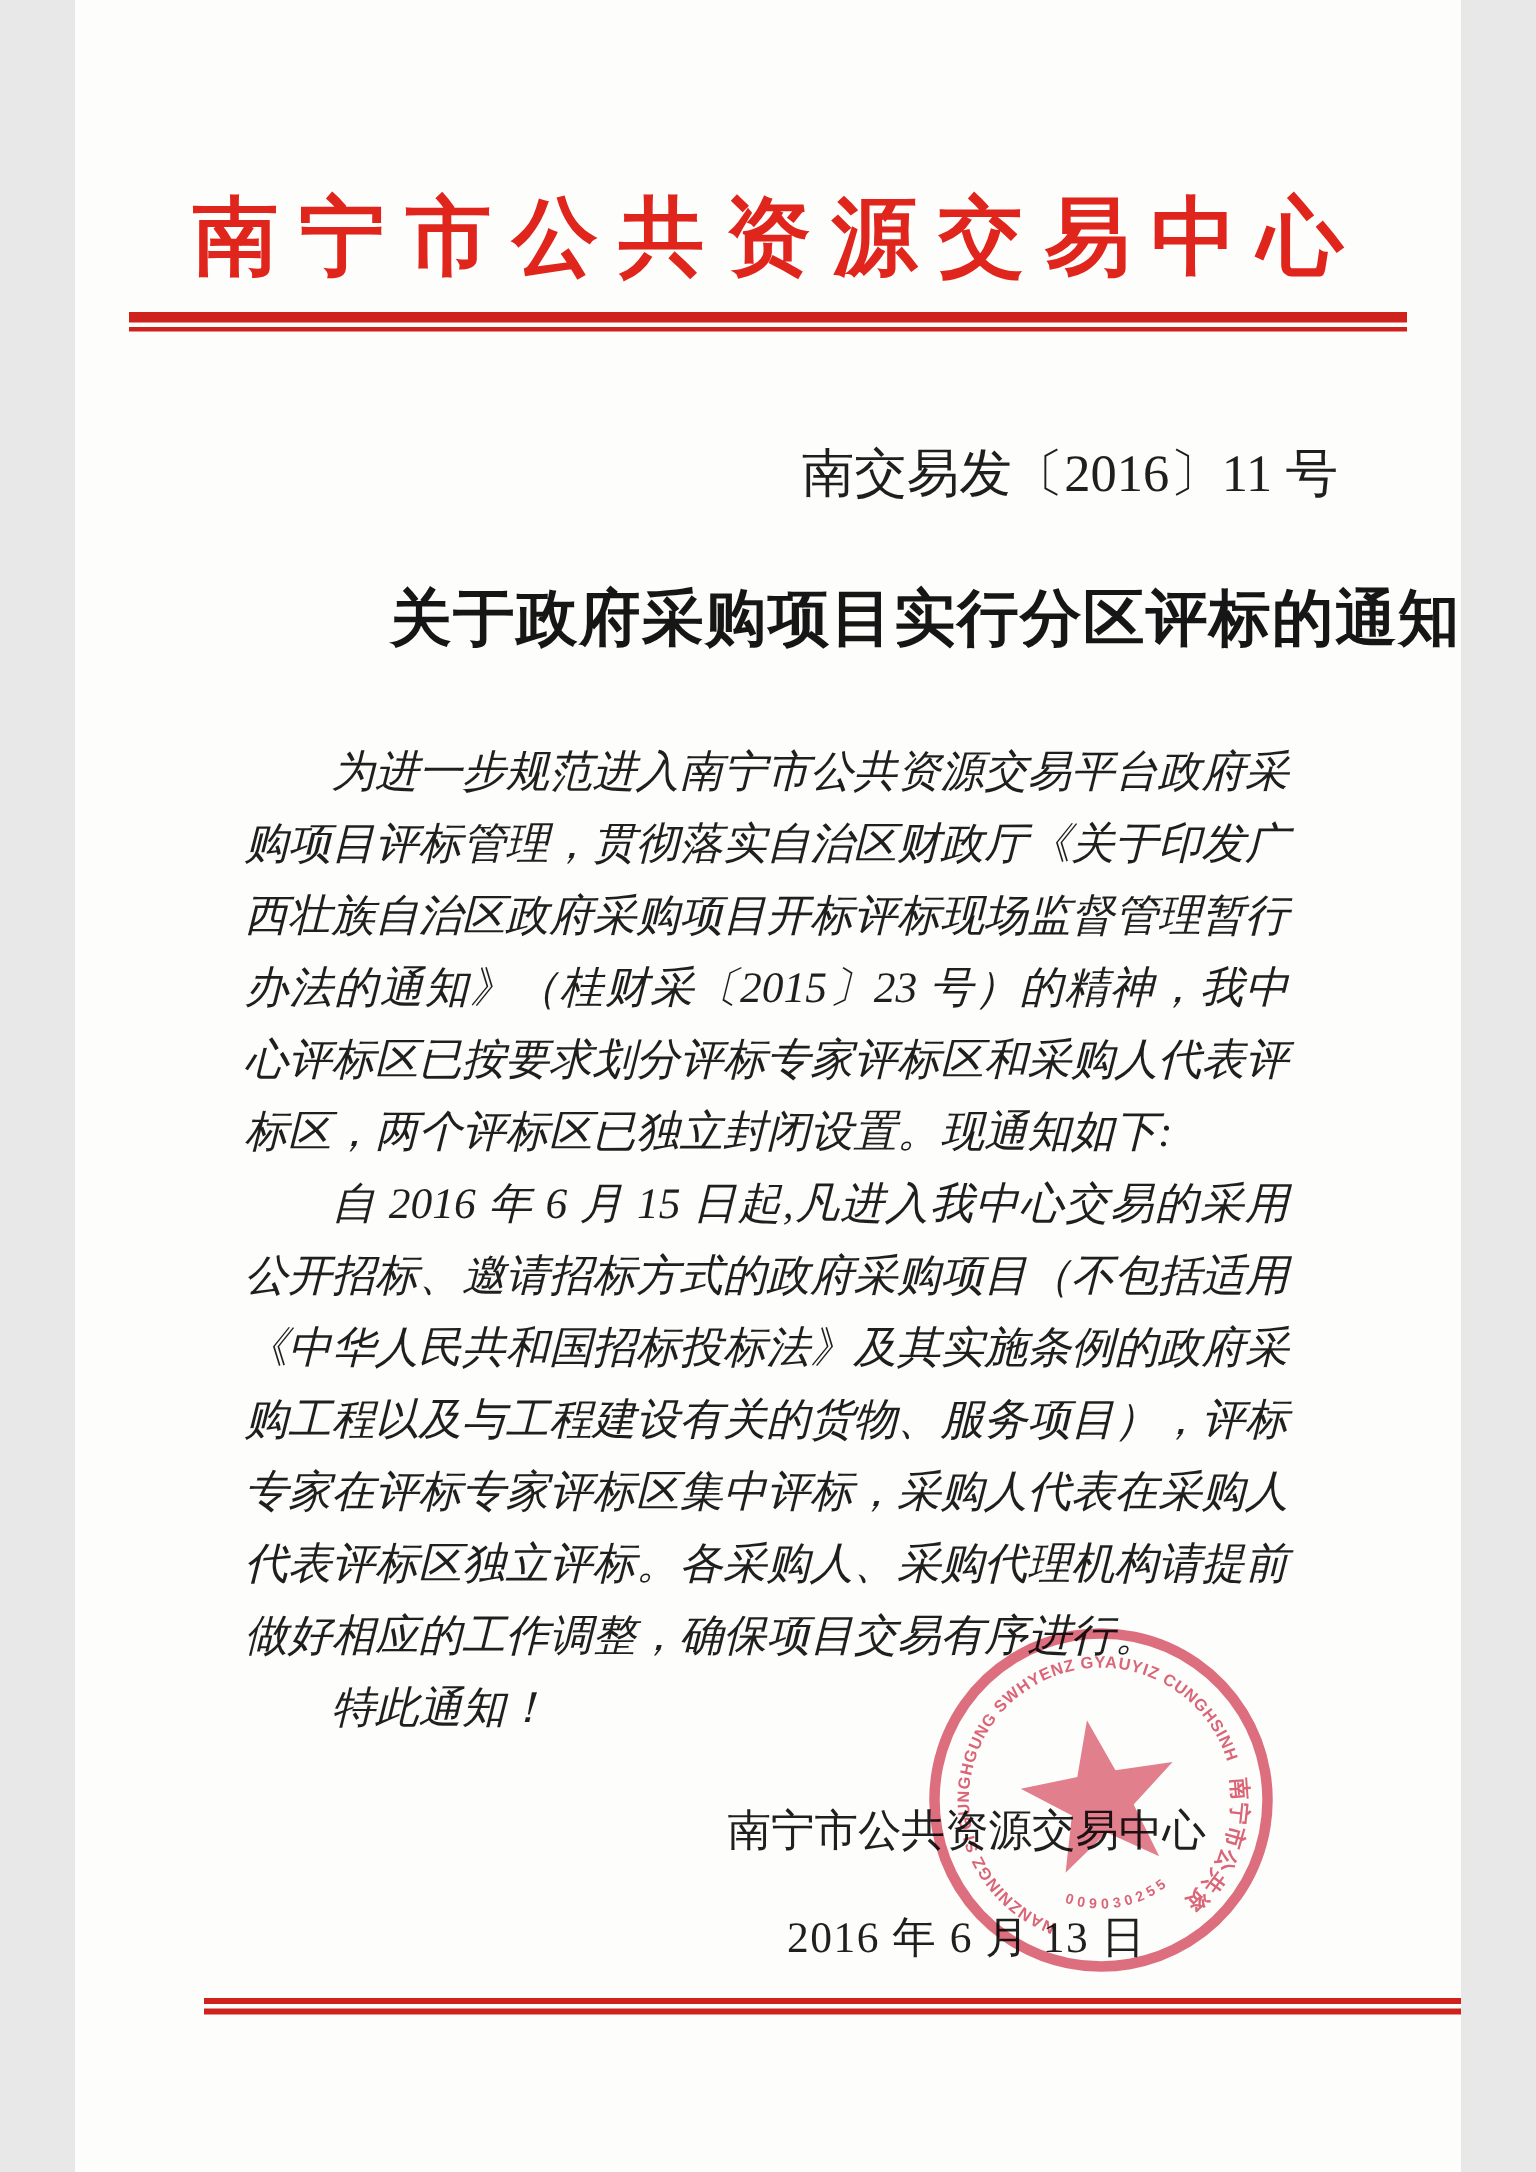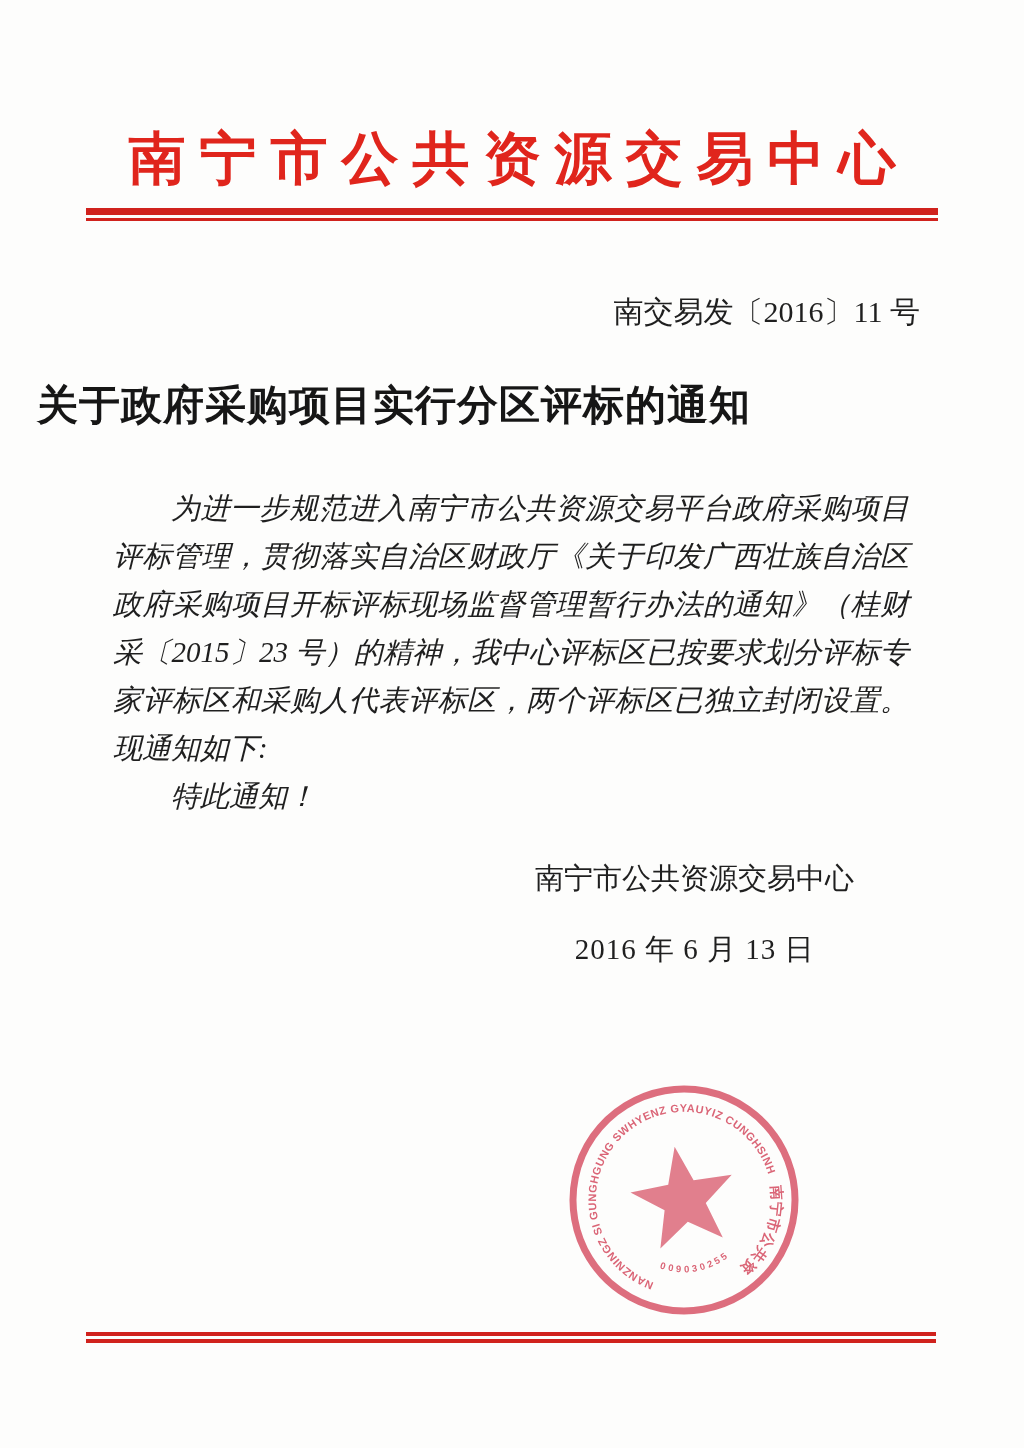--- a/index.html
+++ b/index.html
@@ -1,18 +1,18 @@
 <!DOCTYPE html>
 <html><head>
 <meta charset="utf-8">
 <style>
   html,body { margin:0; padding:0; background:#e8e8e8; }
   .page {
     position: relative;
-    width: 1024px; height: 1448px;
+    width: 924px; height: 1448px;
     margin: 0 auto;
     background: #fdfdfc;
     font-family: "Liberation Serif", "DejaVu Serif", serif;
     color: #1f1f1f;
     overflow: hidden;
   }
   .letterhead { padding-top: 126px; }
   .letterhead-org {
     margin: 0;
     text-align: center;
@@ -26,34 +26,33 @@
   }
   .letterhead-rule {
     margin: 16px auto 0 auto;
     width: 852px;
     height: 3px;                     
     border-top: 7px solid #d0221d;   
     border-bottom: 3px solid #d0221d;
   }
   .doc-number {
     margin-top: 70px;
-    padding-right: 104px;
+    padding-right: 82px;
     text-align: right;
-    font-size: 30px;
+    font-size: 35px;
     line-height: 1.4;
   }
   .doc-title {
     margin: 46px 0 0 0;
-    text-align: left;
+    text-align: right;
     font-size: 41px;
     line-height: 1.3;
     font-weight: 700;
     color: #161616;
     letter-spacing: 1px;
-    padding-left: 37px;
   }
   .doc-body {
     margin: 52px 115px 0 113px;
     font-size: 29px;
     line-height: 48px;
     text-align: justify;
   }
   .doc-body p { margin: 0; }
   .doc-body p.indent { text-indent: 2em; font-style: italic; }
   .signature-block {
@@ -110,20 +109,21 @@
     <h1 class="letterhead-org">南宁市公共资源交易中心</h1>
     <div class="letterhead-rule"></div>
   </header>
 
   <div class="doc-number">南交易发〔2016〕11 号</div>
 
   <h2 class="doc-title">关于政府采购项目实行分区评标的通知</h2>
 
   <div class="doc-body">
     <p class="indent">为进一步规范进入南宁市公共资源交易平台政府采购项目评标管理，贯彻落实自治区财政厅《关于印发广西壮族自治区政府采购项目开标评标现场监督管理暂行办法的通知》（桂财采〔2015〕23 号）的精神，我中心评标区已按要求划分评标专家评标区和采购人代表评标区，两个评标区已独立封闭设置。现通知如下:</p>
+    <p class="indent">自 2016 年 6 月 15 日起,凡进入我中心交易的采用公开招标、邀请招标方式的政府采购项目（不包括适用《中华人民共和国招标投标法》及其实施条例的政府采购工程以及与工程建设有关的货物、服务项目），评标专家在评标专家评标区集中评标，采购人代表在采购人代表评标区独立评标。各采购人、采购代理机构请提前做好相应的工作调整，确保项目交易有序进行。</p>
     <p class="indent">特此通知！</p>
   </div>
 
   <div class="signature-block">
     <div class="signature-org">南宁市公共资源交易中心</div>
     <div class="signature-date">2016 年 6 月 13 日</div>
   </div>
 
   <svg class="seal" viewBox="0 0 240 240" aria-hidden="true">
     <circle cx="120" cy="120" r="111" fill="none" stroke="#d9566a" stroke-width="7" opacity="0.85"></circle>

